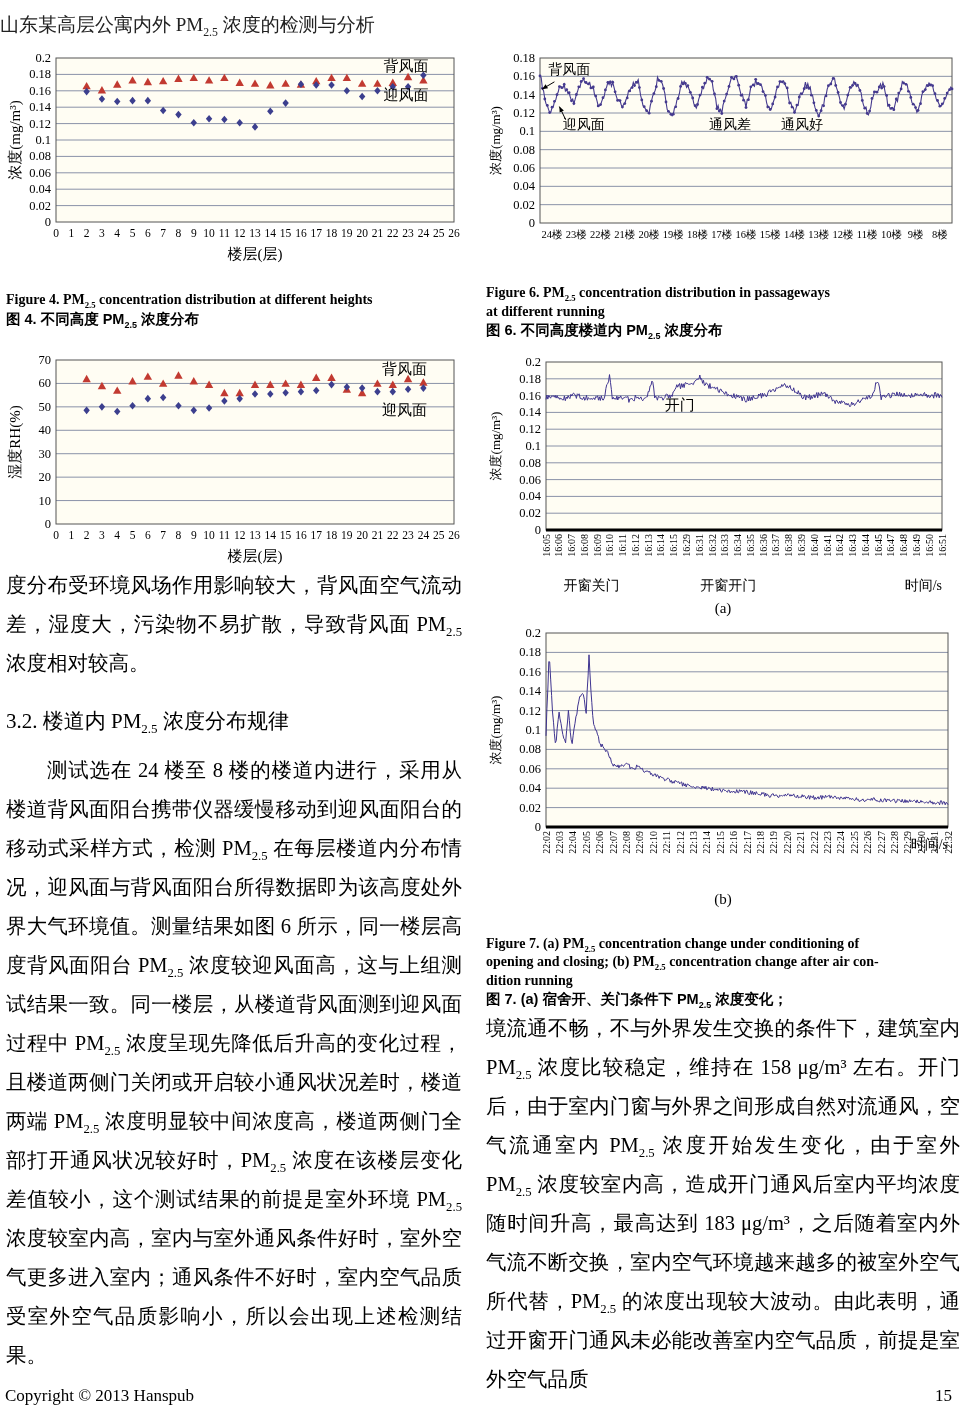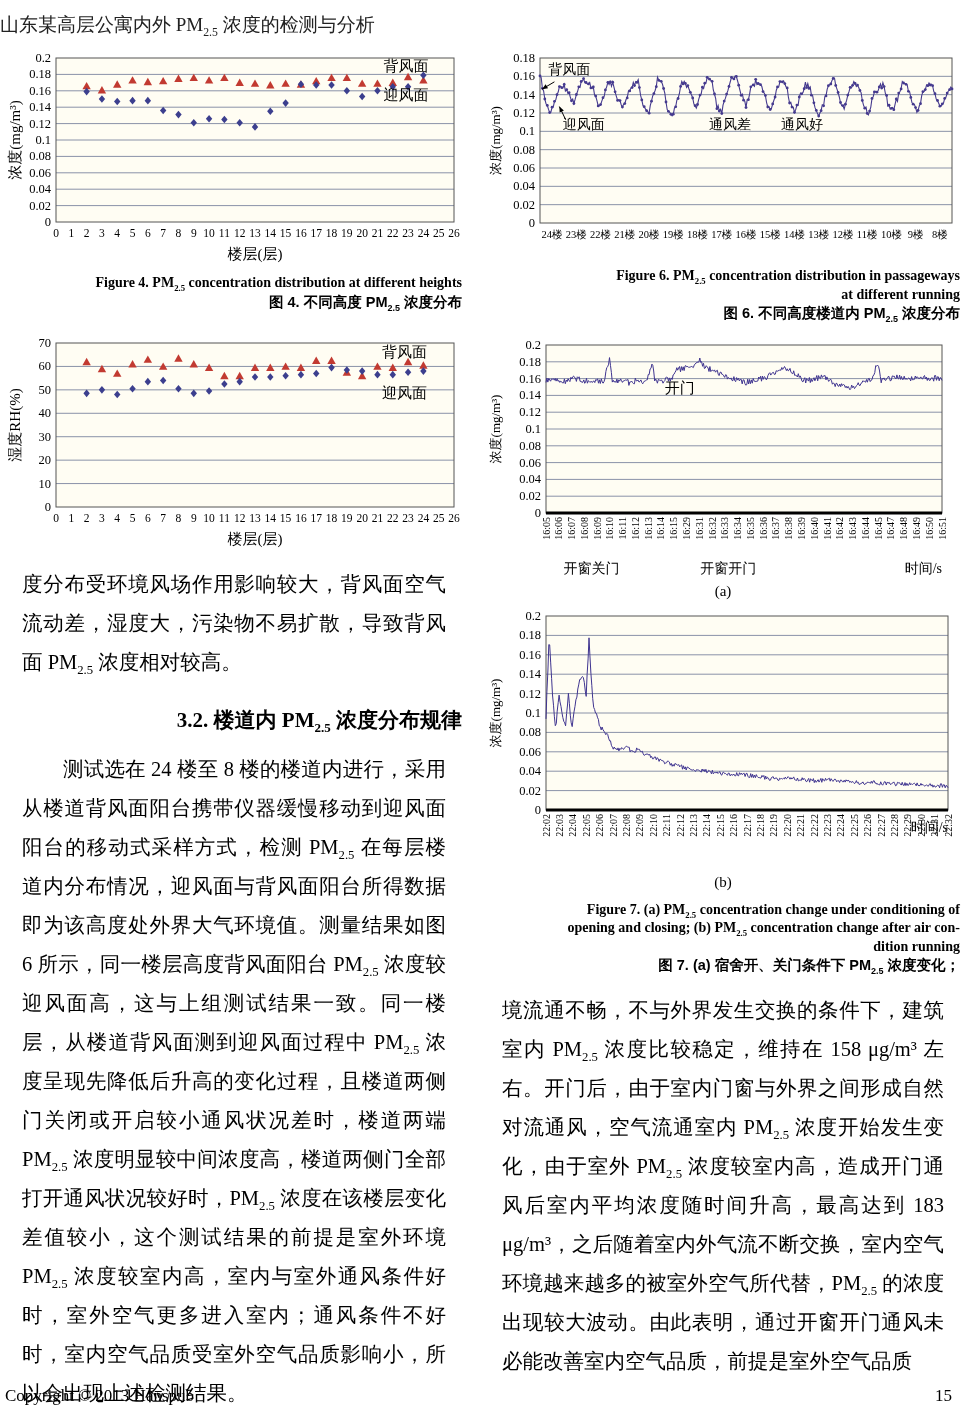--- a/index.html
+++ b/index.html
@@ -7,24 +7,24 @@
     width:964px;height:1414px;background:#ffffff;color:#000;
     font-family:"Liberation Serif","DejaVu Serif",serif;
     position:relative;overflow:hidden;
   }
   .page-title{text-align:left;font-size:19px;padding-top:12px;color:#222;}
   .columns{display:flex;gap:24px;margin-top:14px;padding-left:6px;padding-right:2px;}
   .col-left{flex:0 0 456px;width:456px;}
   .col-right{flex:0 0 474px;width:474px;}
   .chart{line-height:0;}
   svg{font-family:"Liberation Serif","DejaVu Serif",serif;}
-  .fig-caption{font-weight:bold;font-size:14px;line-height:18.5px;text-align:right;margin-top:10px;}
+  .fig-caption{font-weight:bold;font-size:14px;line-height:18.5px;text-align:left;margin-top:27px;}
   .fig-caption .zh{font-family:"Liberation Sans","DejaVu Sans",sans-serif;font-size:14.5px;}
-  .section-heading{font-size:21px;font-weight:bold;margin:24px 0 16px 0;text-align:right;}
-  p.body{font-size:20.5px;line-height:39px;text-align:justify;margin:16px;}
+  .section-heading{font-size:21px;font-weight:normal;margin:24px 0 16px 0;}
+  p.body{font-size:20.5px;line-height:39px;text-align:justify;margin:0;}
   p.indent{text-indent:2em;}
   p.cont{text-indent:0;}
   sub{font-size:62%;line-height:0;}
   .panel-label{text-align:center;font-size:15px;margin:2px 0 6px 0;}
   .fig-block{margin-top:0;}
   .mt26{margin-top:26px;}
   .mt22{margin-top:22px;}
   .mt14{margin-top:14px;}
   .mt10{margin-top:10px;}
   .footer{position:absolute;bottom:8px;left:5px;right:12px;display:flex;justify-content:space-between;font-size:17px;}

